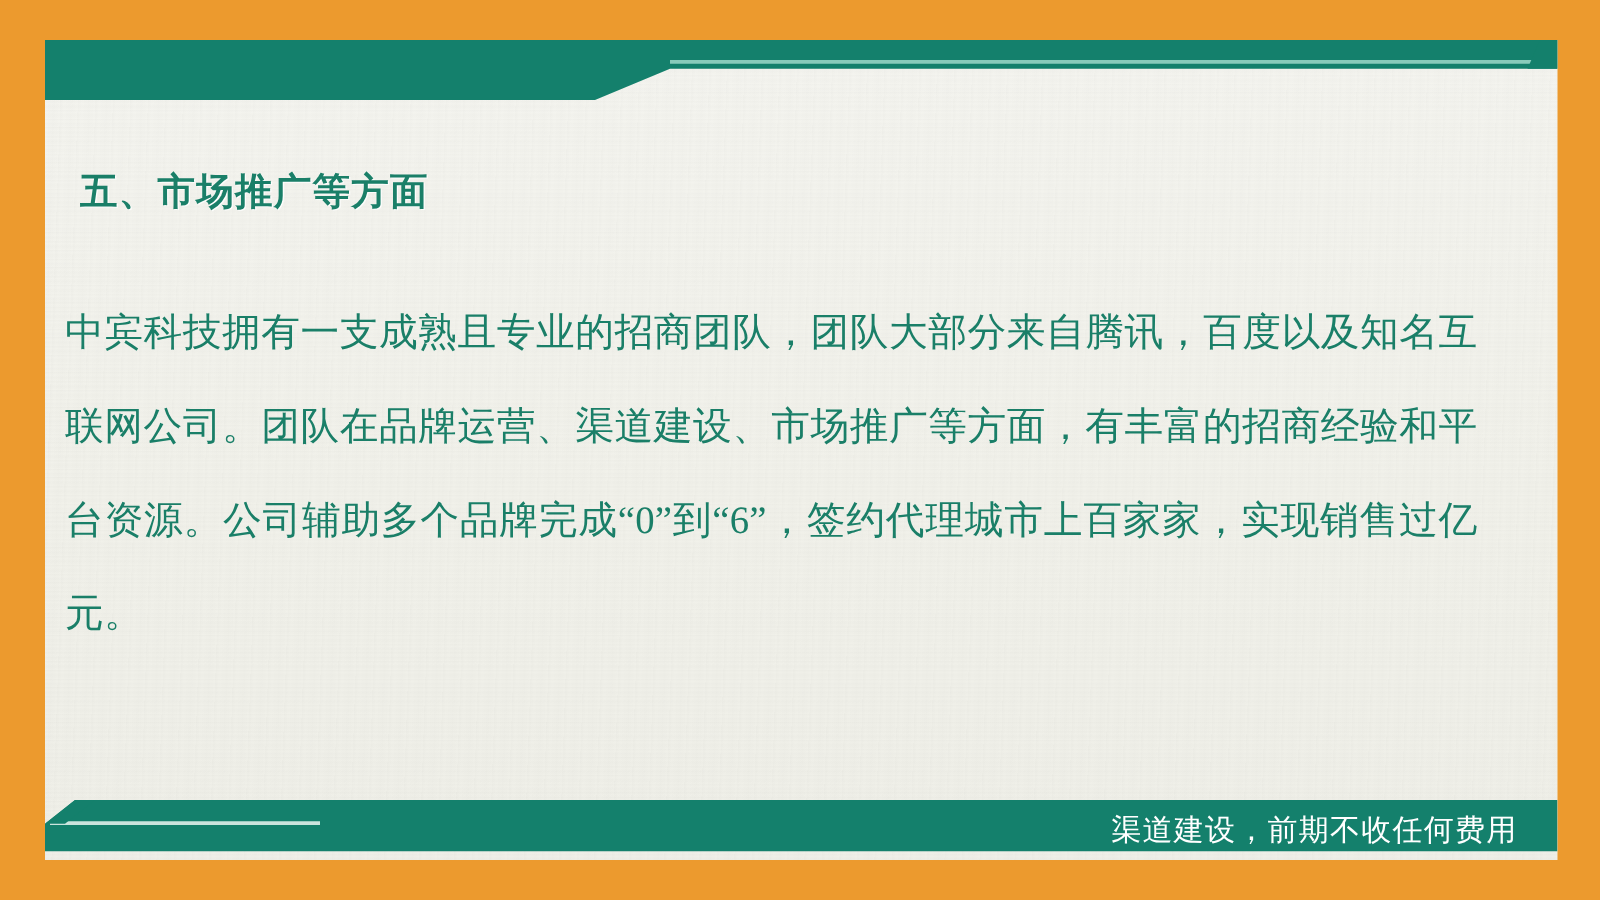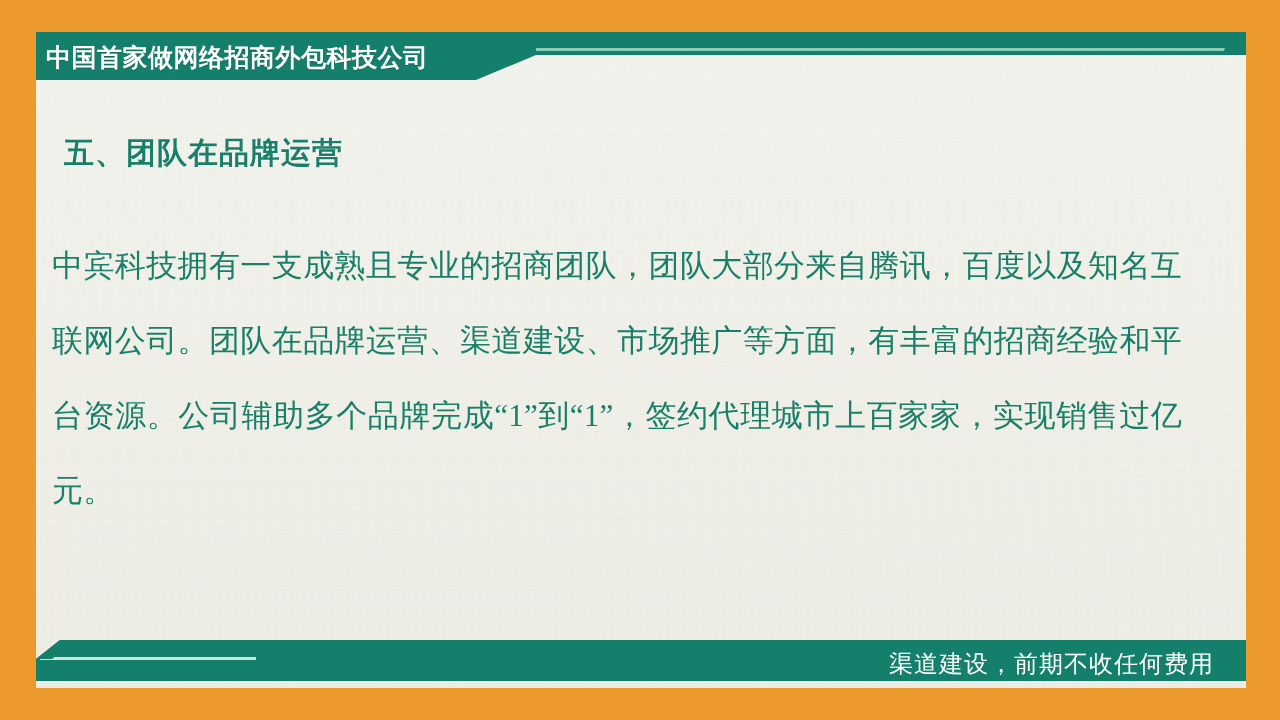--- a/index.html
+++ b/index.html
@@ -140,26 +140,25 @@
     <svg width="1210" height="52" viewBox="0 0 1210 52" xmlns="http://www.w3.org/2000/svg">
 
       <path d="M 0,0 L 1210,0 L 1210,23 L 500,23 L 440,48 L 0,48 Z" fill="#14806c"></path>
 
       <path d="M 500,16 L 1210,16 L 1210,19 L 500,19 Z" fill="#8fcfc0" opacity="0.95"></path>
 
       <path d="M 1196,0 L 1210,0 L 1210,23 L 1186,23 Z" fill="#14806c"></path>
     </svg>
   </div>
 
-  <div class="header-title">中国首家做网络招商外包科技公司</div>
 
-  <div class="section-title">五、团队在品牌运营</div>
+  <div class="section-title">五、市场推广等方面</div>
 
   <div class="body-copy">
-    <p>中宾科技拥有一支成熟且专业的招商团队，团队大部分来自腾讯，百度以及知名互联网公司。团队在品牌运营、渠道建设、市场推广等方面，有丰富的招商经验和平台资源。公司辅助多个品牌完成“1”到“1”，签约代理城市上百家家，实现销售过亿元。</p>
+    <p>中宾科技拥有一支成熟且专业的招商团队，团队大部分来自腾讯，百度以及知名互联网公司。团队在品牌运营、渠道建设、市场推广等方面，有丰富的招商经验和平台资源。公司辅助多个品牌完成“0”到“6”，签约代理城市上百家家，实现销售过亿元。</p>
   </div>
 
   <div class="footer-band">
     <svg width="1210" height="58" viewBox="0 0 1210 58" xmlns="http://www.w3.org/2000/svg">
 
       <path d="M 0,29 L 24,10 L 1210,10 L 1210,51 L 0,51 Z" fill="#14806c"></path>
 
       <path d="M 4,27 L 220,27 L 220,30 L 4,30 Z" fill="#dfeeea" opacity="0.9"></path>
 
       <path d="M 0,29 L 24,10 L 40,10 L 16,29 Z" fill="#14806c"></path>

